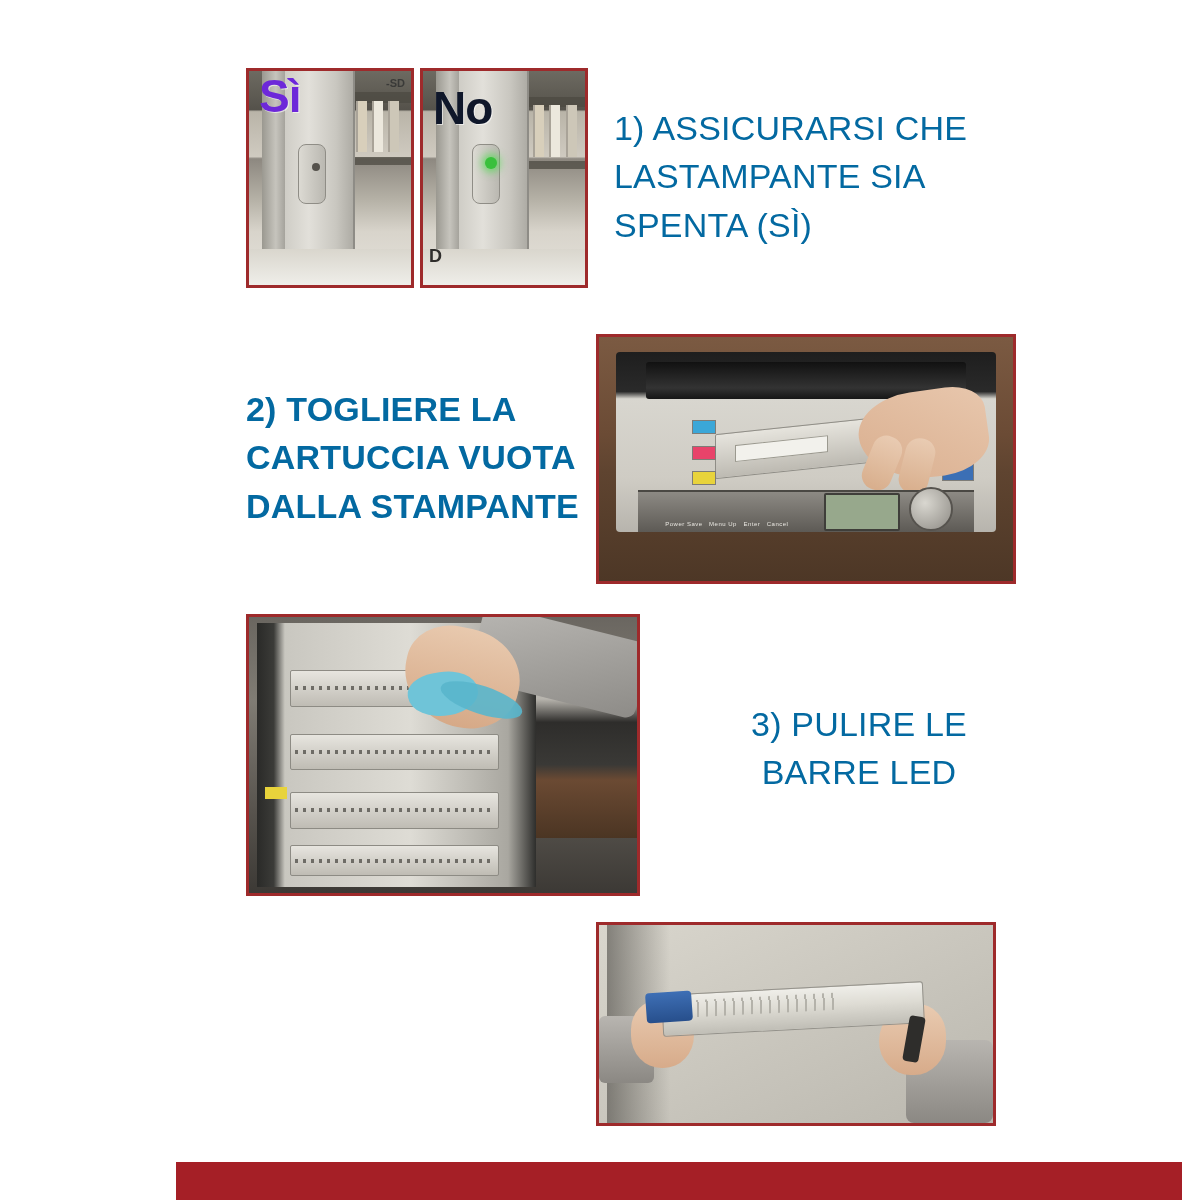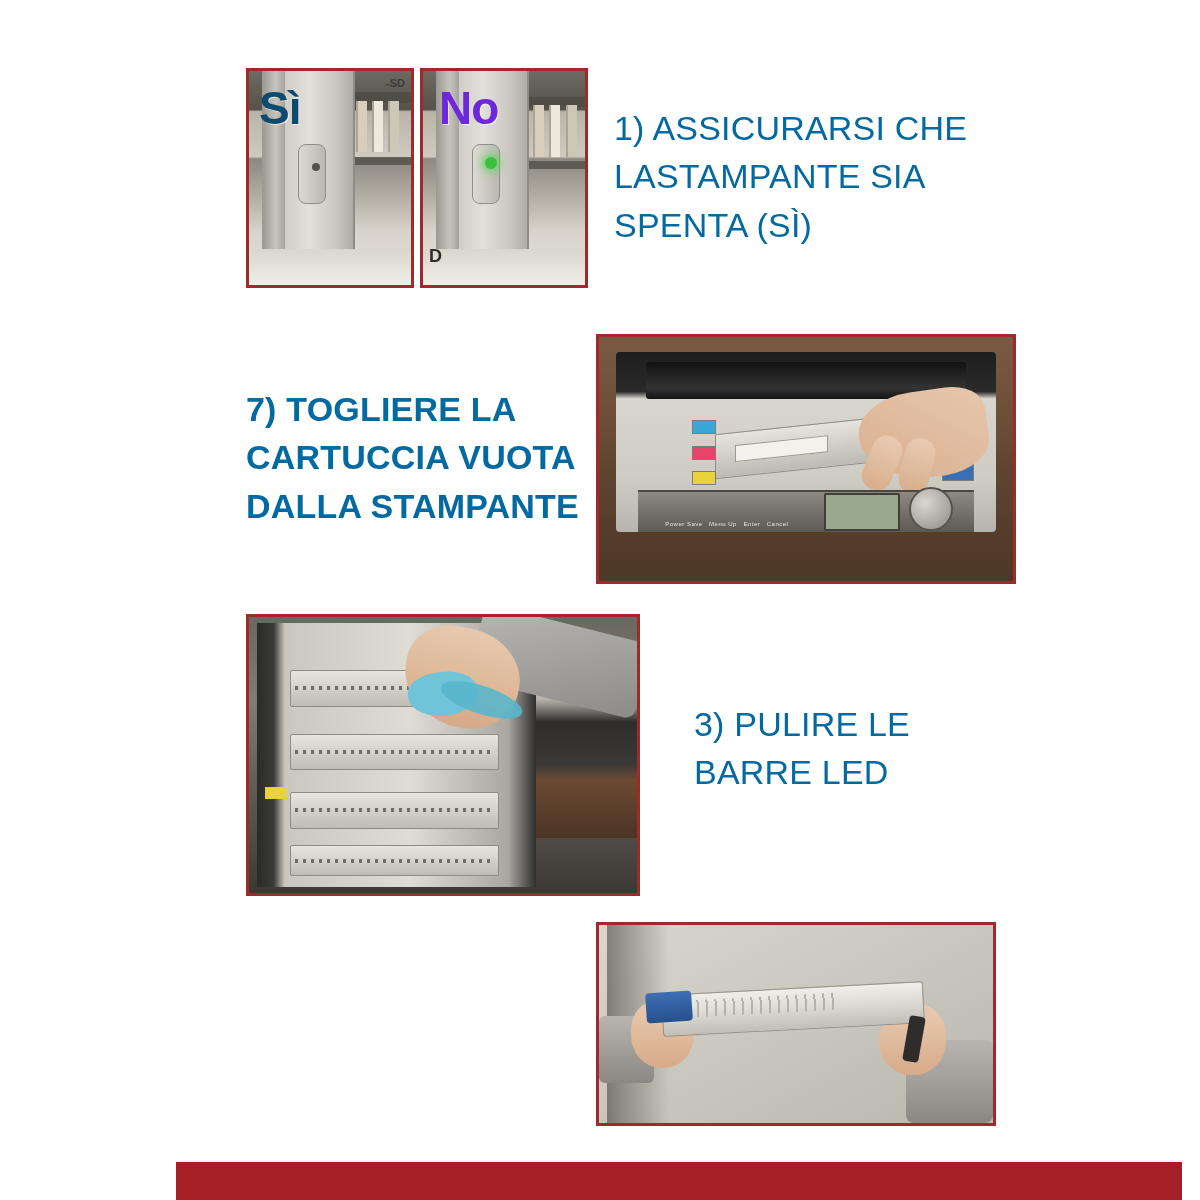--- a/index.html
+++ b/index.html
@@ -127,22 +127,22 @@
     background: #39c03c;
     box-shadow: 0 0 8px 3px rgba(70,220,70,.75);
   }
   .badge-label {
     position: absolute;
     font-weight: 700;
     font-size: 46px;
     line-height: 1;
     letter-spacing: -1px;
   }
-  .badge-yes { left: 10px; top: 14px; color: #0c4a6e; text-shadow: 1px 1px 0 rgba(255,255,255,.6); }
-  .badge-no  { left: 16px; top: 14px; color: #6d28d9; text-shadow: 1px 1px 0 rgba(255,255,255,.6); }
+  .badge-yes { left: 10px; top: 2px; color: #6d28d9; text-shadow: 1px 1px 0 rgba(255,255,255,.6); }
+  .badge-no  { left: 10px; top: 14px; color: #0f172a; text-shadow: 1px 1px 0 rgba(255,255,255,.6); }
   .tiny-tag {
     position: absolute;
     font-size: 11px;
     color: #3a3a38;
     font-weight: 700;
   }
   .floor-strip {
     position: absolute;
     left: 0; bottom: 0; width: 100%; height: 17%;
     background: linear-gradient(to bottom, #d9d6cd, #efeee9);
@@ -223,21 +223,21 @@
     border: 2px solid #56534e;
   }
   .p2-keys {
     position: absolute;
     left: 8%; bottom: 14%;
     font-size: 6px; color: #e8e6e0; letter-spacing: .5px;
   }
 
   
   #photo-step3 { left: 246px; top: 614px; width: 394px; height: 282px; }
-  #text-step3  { left: 694px; top: 700px; width: 330px; }
+  #text-step3  { left: 694px; top: 700px; width: 330px; text-align: center; }
 
   .p3-bg { position: absolute; inset: 0; background: linear-gradient(to bottom, #6a6660 0%, #807c74 30%, #58544e 70%, #3c3935 100%); }
   .p3-machine {
     position: absolute;
     left: 2%; top: 2%; width: 72%; height: 96%;
     background: linear-gradient(to right, #2a2a28 0%, #3b3b38 6%, #c9c7c0 10%, #dedcd5 55%, #a9a7a0 90%, #2e2e2c 100%);
   }
   .p3-tray {
     position: absolute;
     left: 12%;
@@ -392,21 +392,21 @@
     <div class="door-panel"></div>
     <div class="handle"></div>
     <div class="led-green"></div>
     <div class="floor-strip"></div>
     <div class="badge-label badge-no">No</div>
     <div class="tiny-tag" style="left:6px;bottom:18px;font-size:18px;color:#2f2e2c;">D</div>
   </div>
 
   <div class="step-text" id="text-step1">1) ASSICURARSI CHE LASTAMPANTE SIA SPENTA (SÌ)</div>
 
-  <div class="step-text" id="text-step2">7) TOGLIERE LA CARTUCCIA VUOTA DALLA STAMPANTE</div>
+  <div class="step-text" id="text-step2">2) TOGLIERE LA CARTUCCIA VUOTA DALLA STAMPANTE</div>
 
   <div class="photo" id="photo-step2">
     <div class="p2-wall"></div>
     <div class="p2-printer-body">
       <div class="p2-open-lid"></div>
       <div class="p2-cartridge">
         <div class="p2-cart-label"></div>
       </div>
       <div class="p2-colortab" style="left:20%;top:52%;background:#e8436a;"></div>
       <div class="p2-colortab" style="left:20%;top:66%;background:#e8d33b;"></div>

